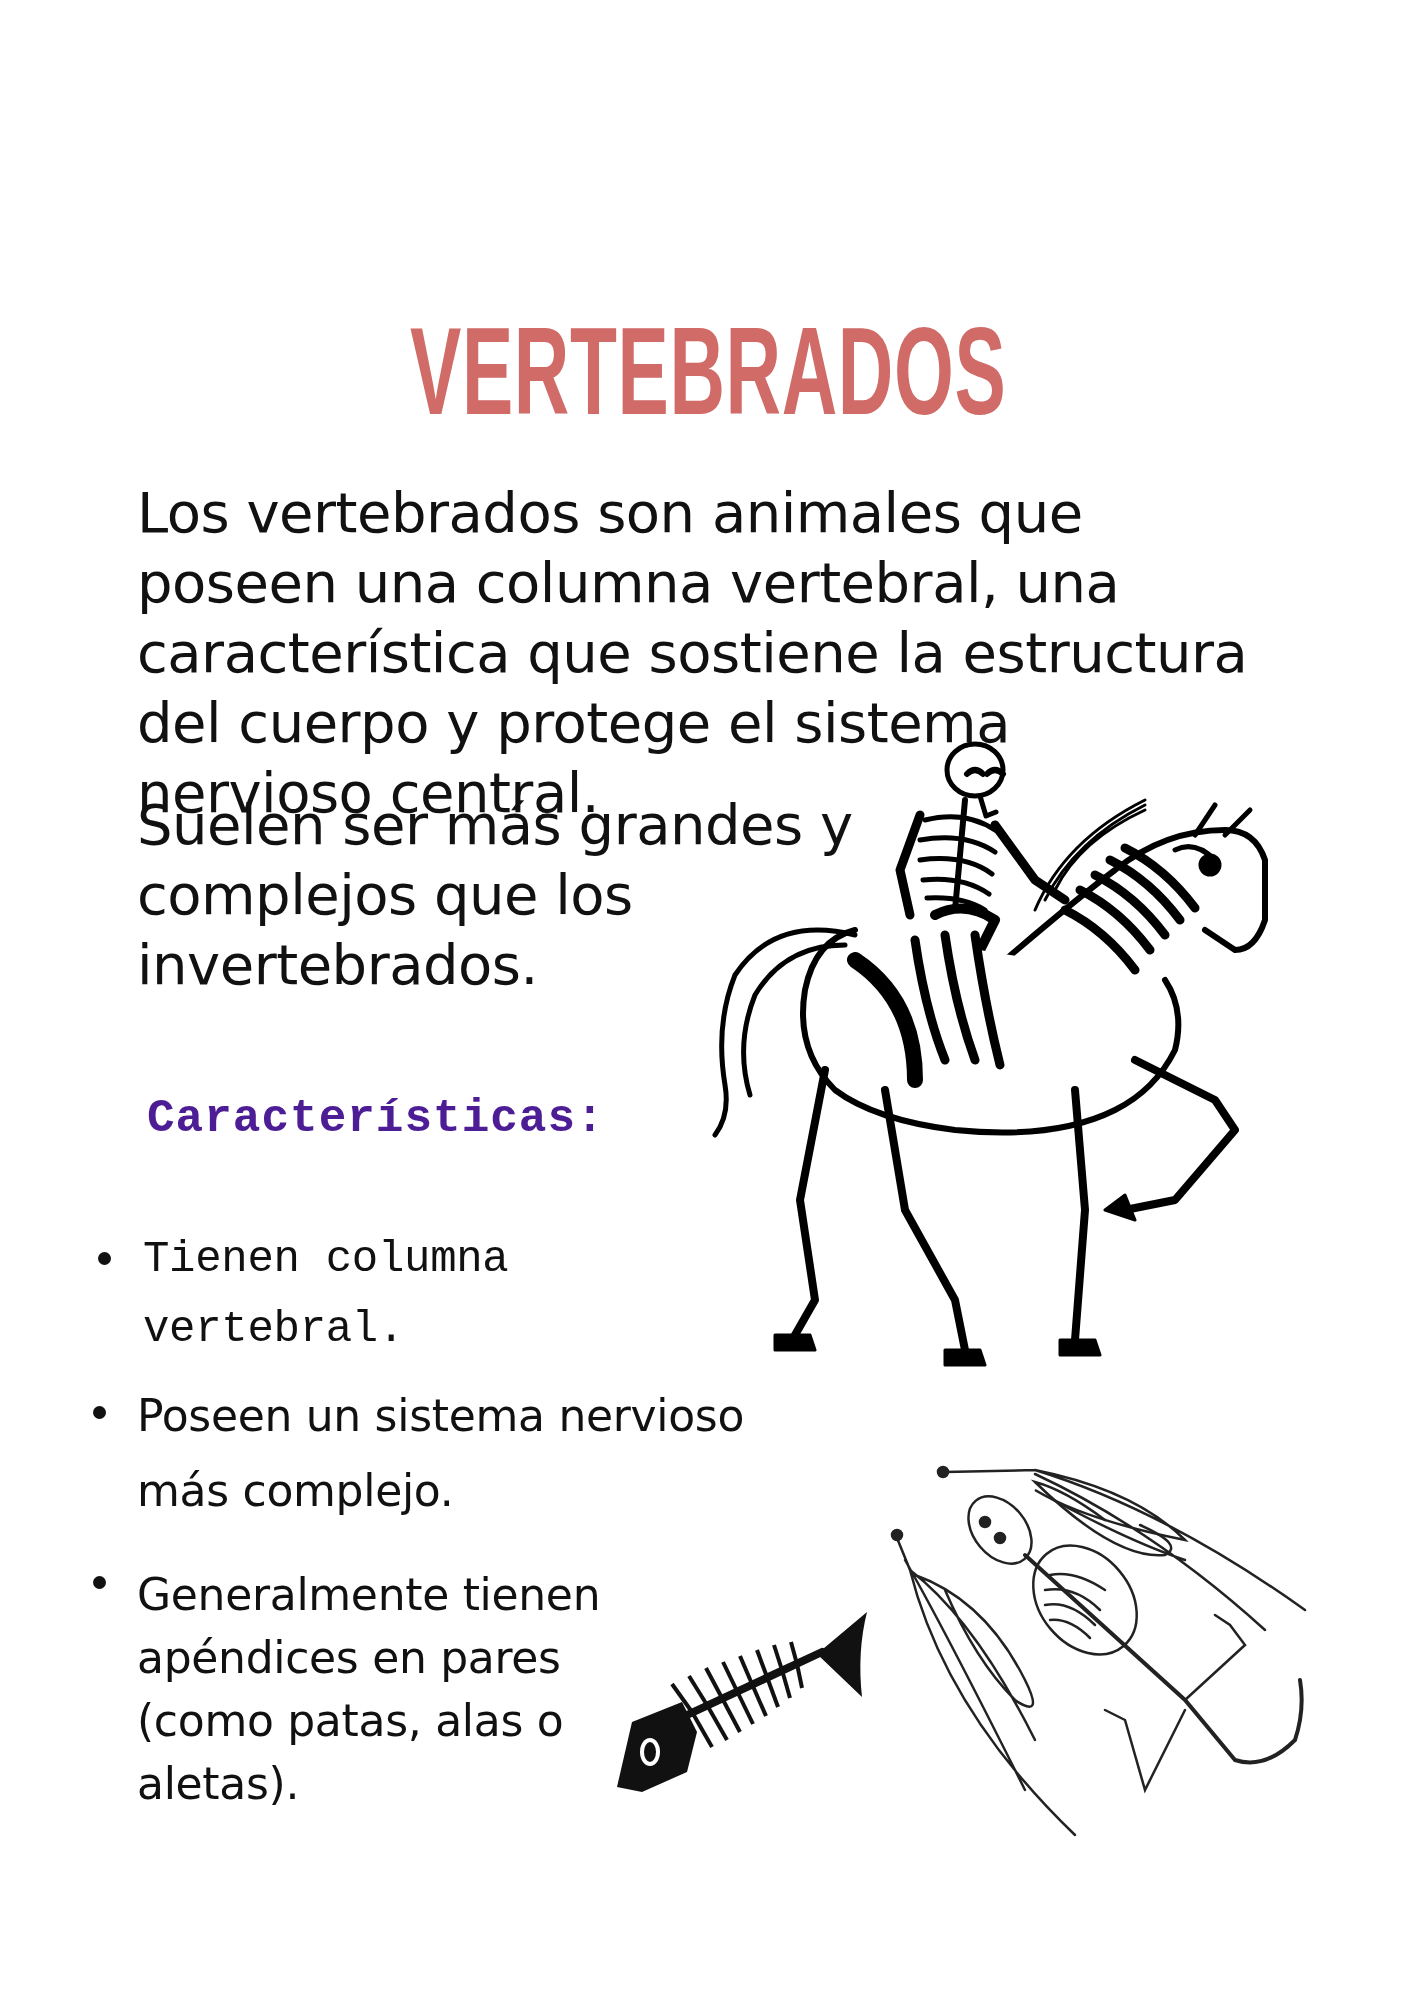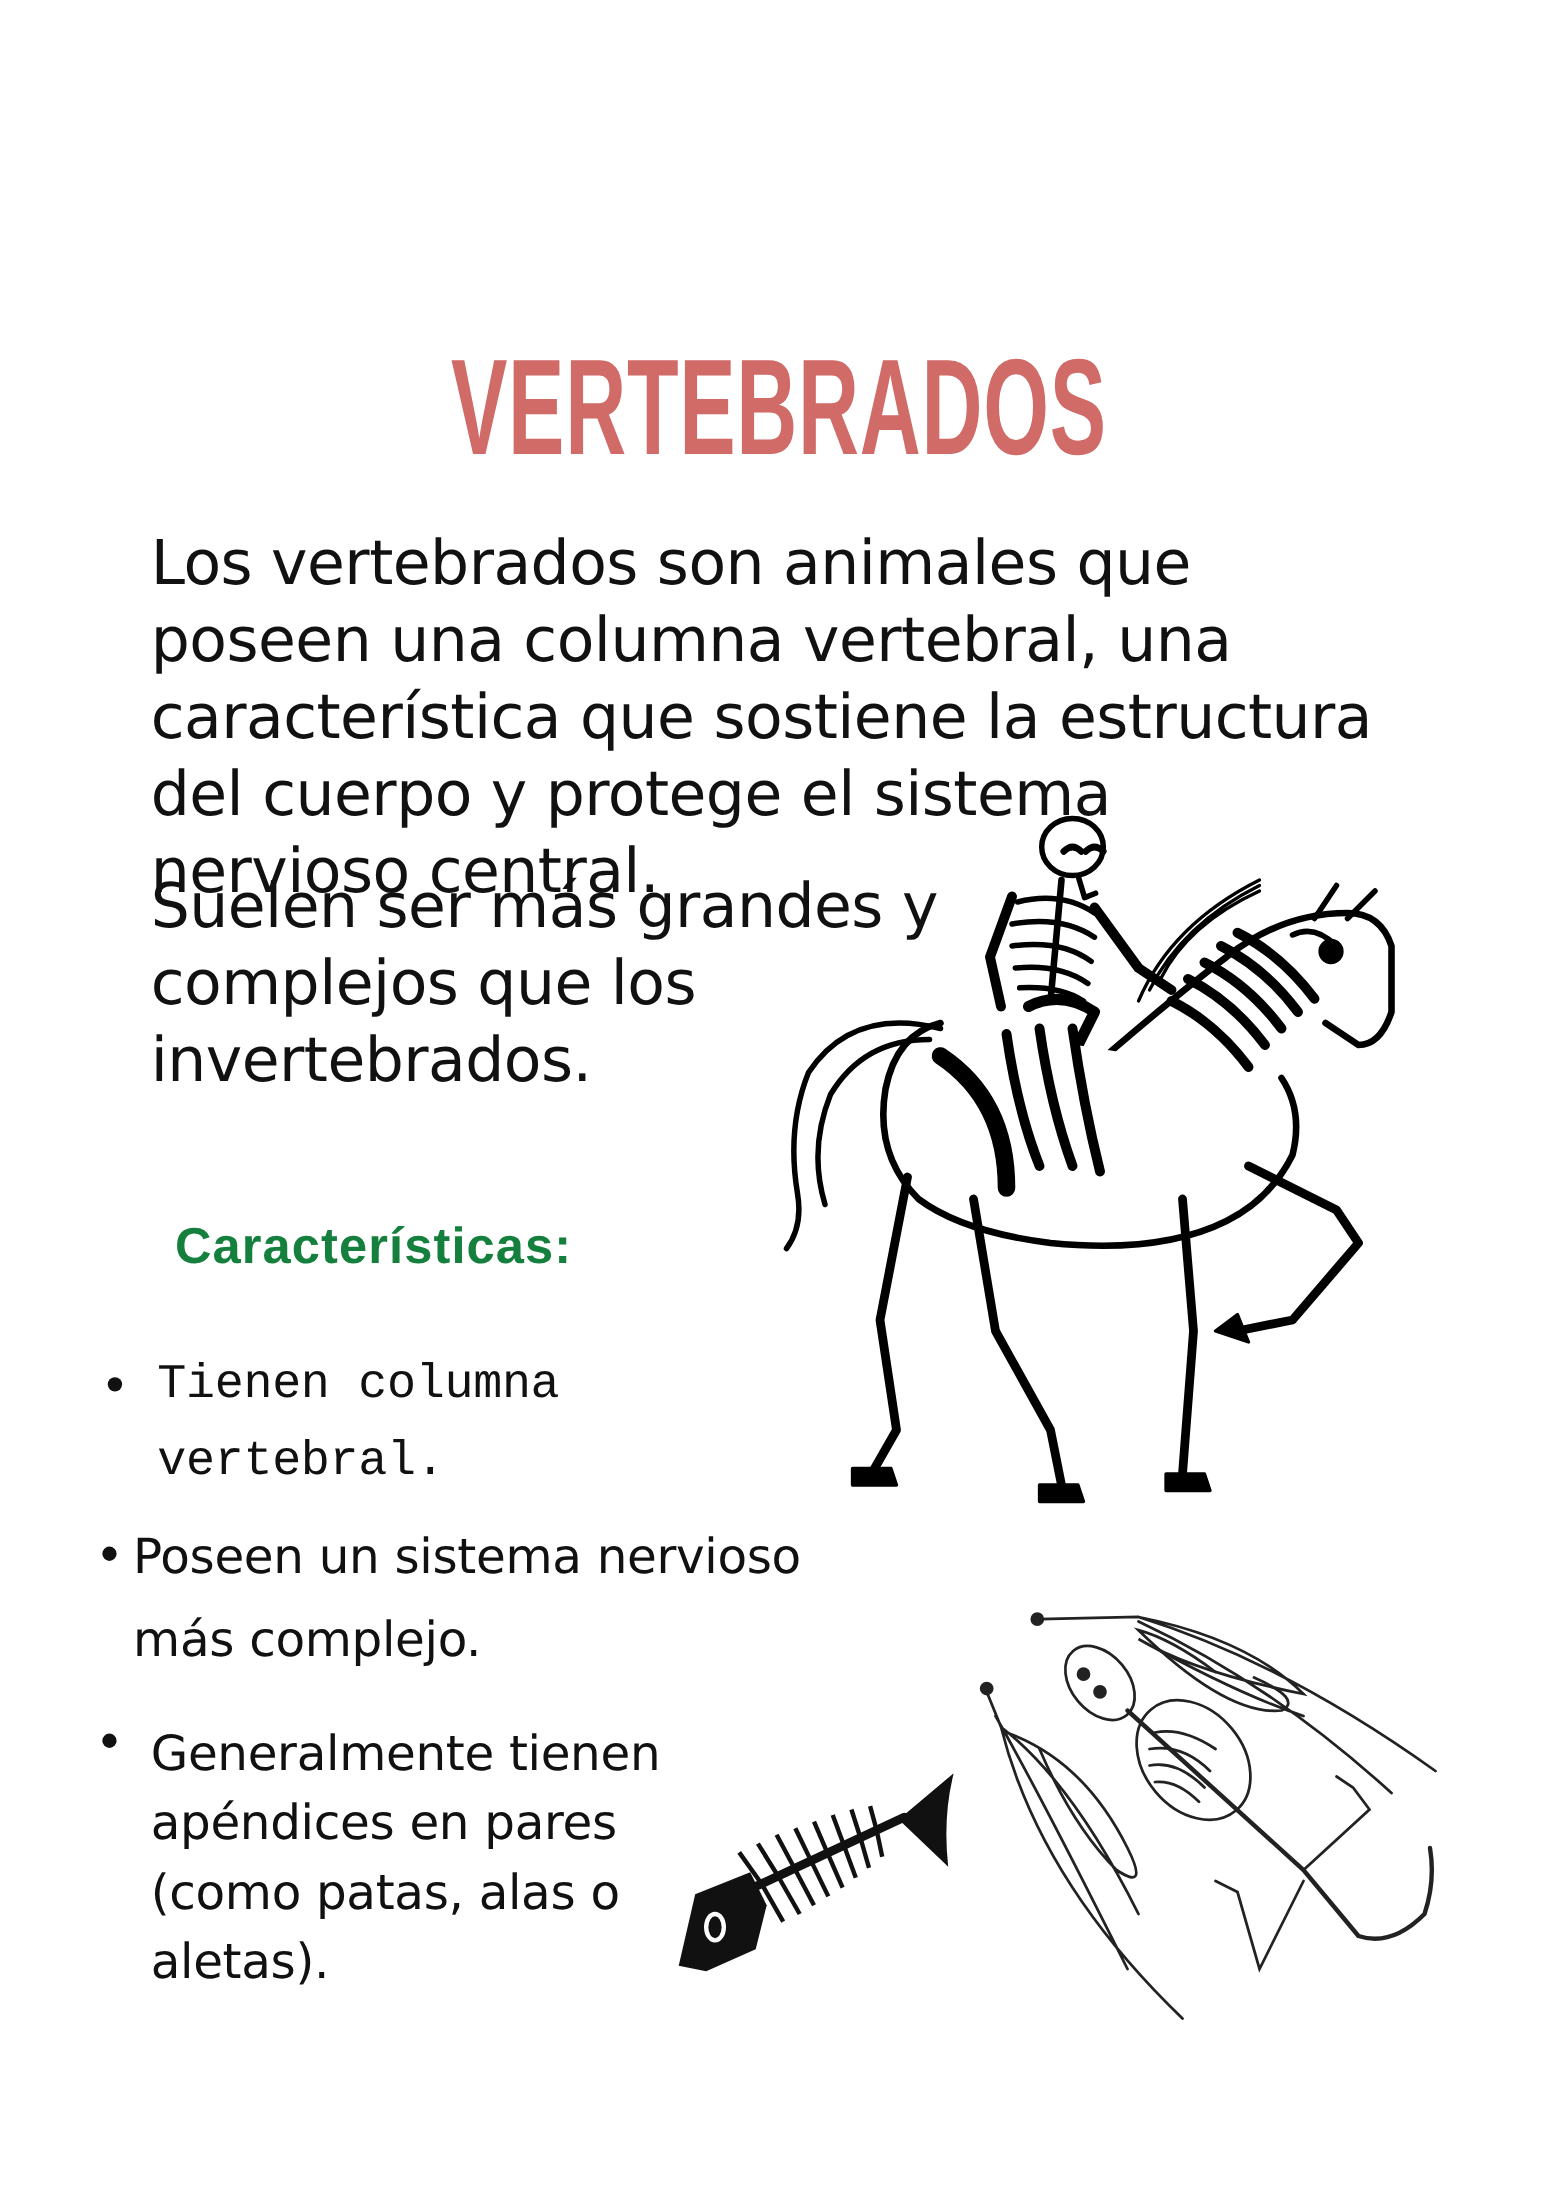--- a/index.html
+++ b/index.html
@@ -6,31 +6,31 @@
   body { width: 1414px; height: 2000px; position: relative; overflow: hidden; font-family: "DejaVu Sans", sans-serif; color: #111; }
   .title {
     position: absolute; left: 0; width: 1414px; top: 226px; text-align: center;
     font-family: "Liberation Sans", sans-serif; font-weight: bold;
     font-size: 124px; line-height: 124px; letter-spacing: 1px;
     color: #D06B68; transform: scaleX(0.62); transform-origin: 710px 0;
   }
   .para { position: absolute; left: 137px; font-size: 56px; line-height: 70px; font-family: "DejaVu Sans", sans-serif; font-weight: normal; letter-spacing: -0.5px; color: #111; margin: 0; }
   .p1 { top: 478px; width: 1120px; }
   .p2 { top: 790px; width: 820px; }
-  .heading { position: absolute; left: 147px; top: 1093px; font-family: Liberation Sans, sans-serif; font-weight: bold; font-size: 46px; letter-spacing: 1px; margin: 12px; color: #15803d; }
+  .heading { position: absolute; left: 147px; top: 1093px; font-family: Liberation Mono, monospace; font-weight: bold; font-size: 46px; letter-spacing: 1px; margin: 0; color: #4c1d95; }
   .bullets { position: absolute; left: 0; top: 0; margin: 0; padding: 0; list-style: none; }
   .bullet { position: absolute; font-size: 44px; letter-spacing: -0.3px; color: #111; }
   .bullet .dot { position: absolute; width: 13px; height: 13px; border-radius: 50%; background: #111; }
   .bullet .txt { position: absolute; white-space: pre-line; }
   .b1 { top: 1224px; left: 0; }
   .b1 .dot { left: 98px; top: 28px; }
   .b1 .txt { left: 143px; top: 0; line-height: 70px; width: 420px; font-family: Liberation Mono, monospace; }
   .b2 { top: 1378px; left: 0; }
   .b2 .dot { left: 93px; top: 28px; }
-  .b2 .txt { left: 121px; top: 0; line-height: 75px; width: 700px; }
+  .b2 .txt { left: 137px; top: 0; line-height: 75px; width: 700px; }
   .b3 { top: 1548px; left: 0; }
   .b3 .dot { left: 93px; top: 28px; }
   .b3 .txt { left: 137px; top: 15px; line-height: 63px; width: 520px; }
   .illus { position: absolute; }
   .horse { left: 705px; top: 740px; width: 590px; height: 650px; }
   .fish { left: 612px; top: 1612px; width: 260px; height: 195px; }
   .bat { left: 885px; top: 1460px; width: 445px; height: 405px; }
   svg { display: block; }
 </style>
 </head>

